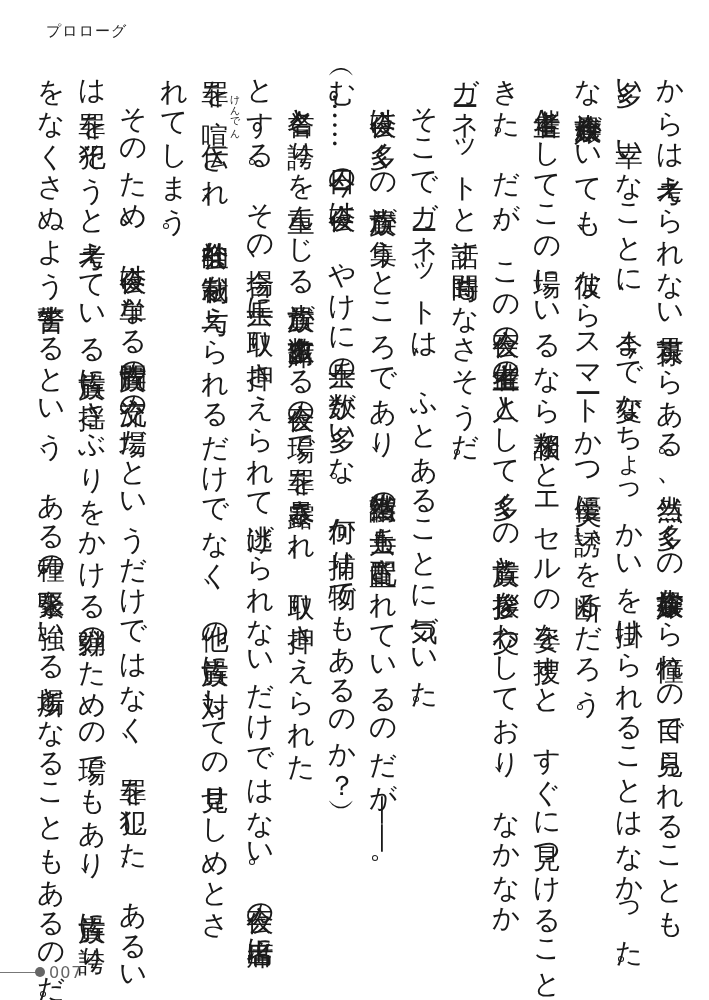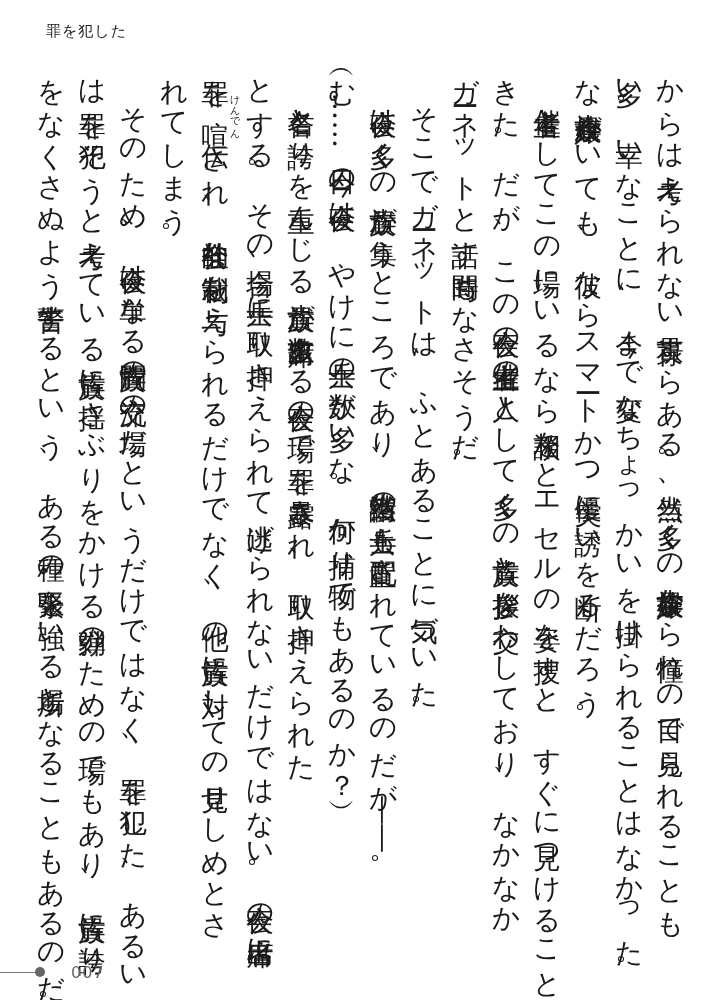--- a/index.html
+++ b/index.html
@@ -56,31 +56,31 @@
       background: #777;
     }
     .folio-dot {
       width: 10px;
       height: 10px;
       border-radius: 50%;
       background: #666;
       margin-left: -1px;
     }
     .folio-num {
-      margin-left: 26px;
+      margin-left: 4px;
       font-family: "DejaVu Sans", "Liberation Sans", sans-serif;
       font-size: 16px;
       color: #666;
       letter-spacing: 1px;
     }
   </style>
 </head>
 <body>
 
-<div class="running-head">罪を犯した</div>
+<div class="running-head">プロローグ</div>
 
 <div class="text-block">
   <span class="col">からは考えられない貫禄すらある。当然、多くの貴族令嬢から憧れの目で見られることも</span>
   <span class="col">多い。幸いなことに、今まで変なちょっかいを掛けられることはなかった。あるいはそん</span>
   <span class="col">な貴族令嬢がいても、彼ならスマートかつ優美に誘いを断るだろう。</span>
   <span class="col">　主催者としてこの場にいるなら相談をとエセルの姿を捜すと、すぐに見つけることがで</span>
   <span class="col">きた。だが、この夜会の主催者の一人として多くの貴族と挨拶を交わしており、なかなか</span>
   <span class="col">ガーネットと話す時間もなさそうだ。</span>
   <span class="col">　そこでガーネットは、ふとあることに気づいた。</span>
   <span class="col">　夜会は多くの貴族が集うところであり、当然護衛の兵士も配置されているのだが――。</span>

